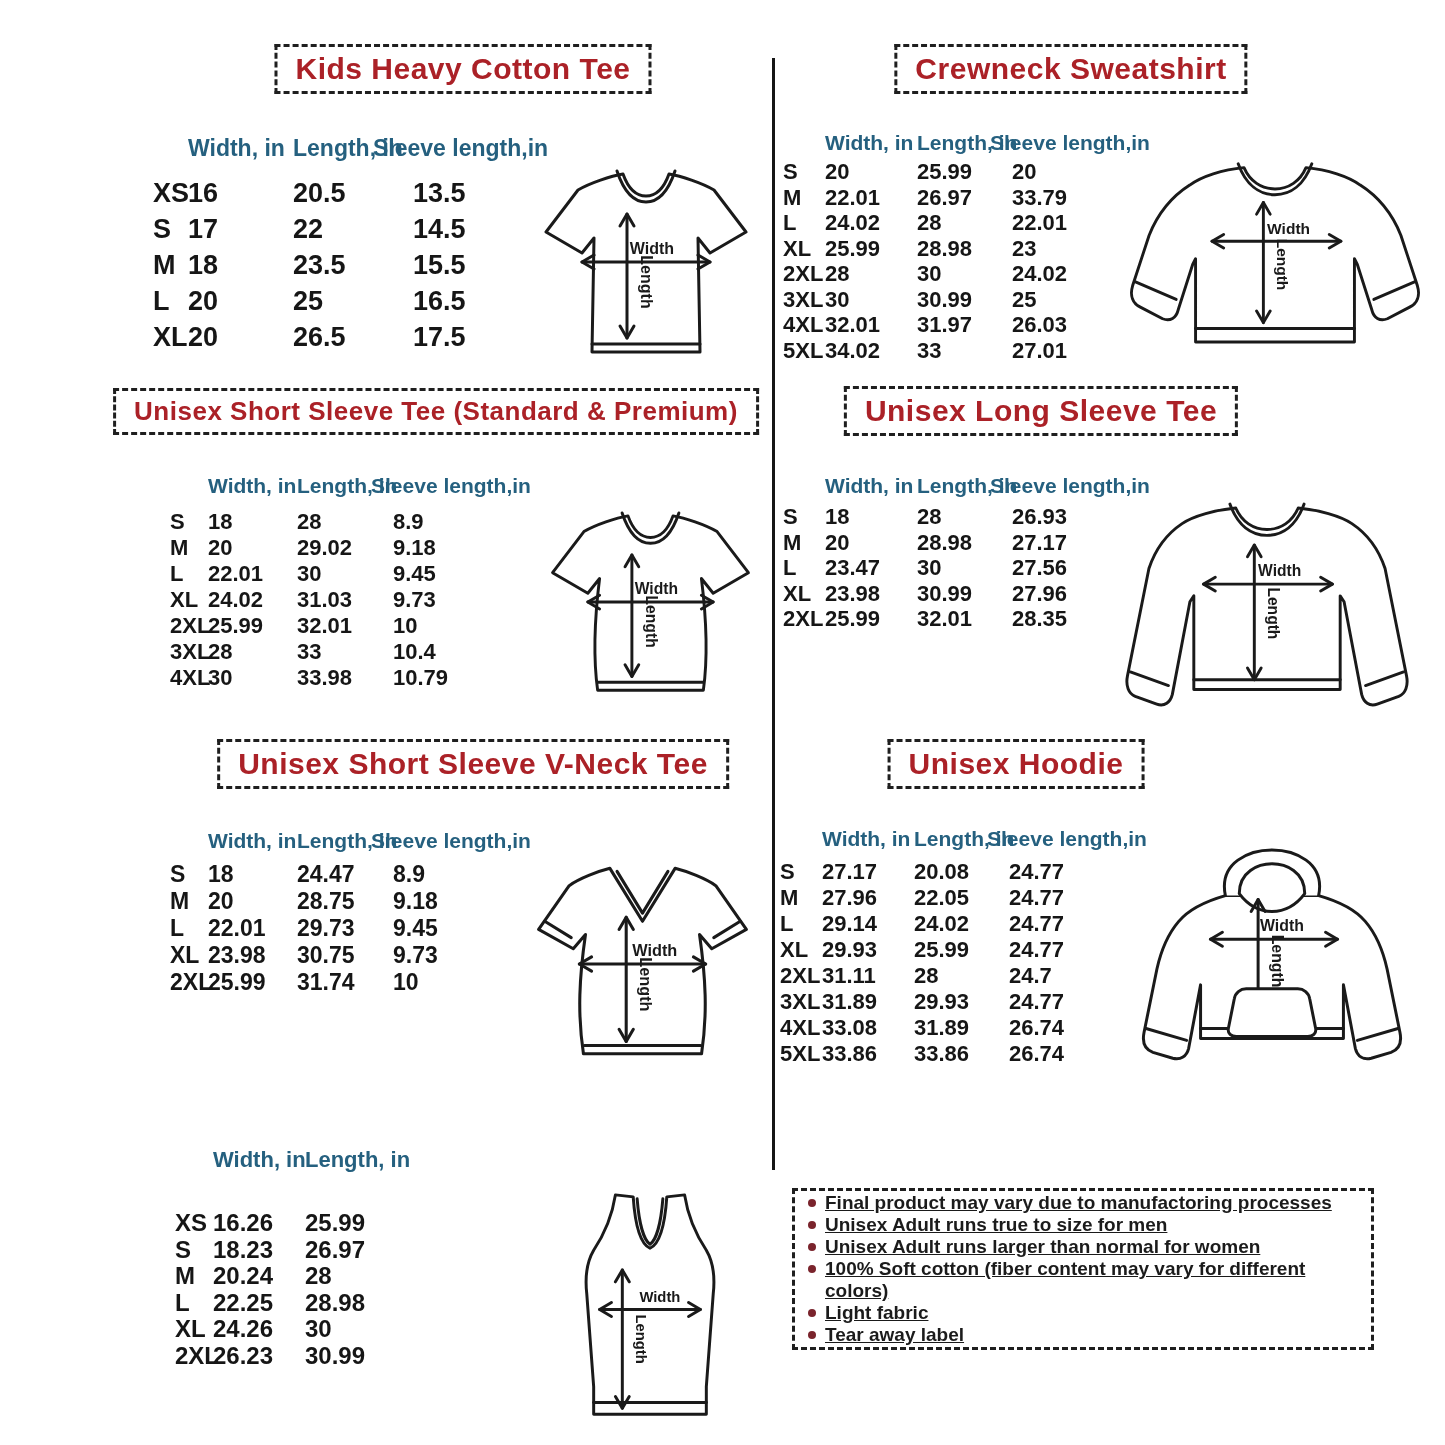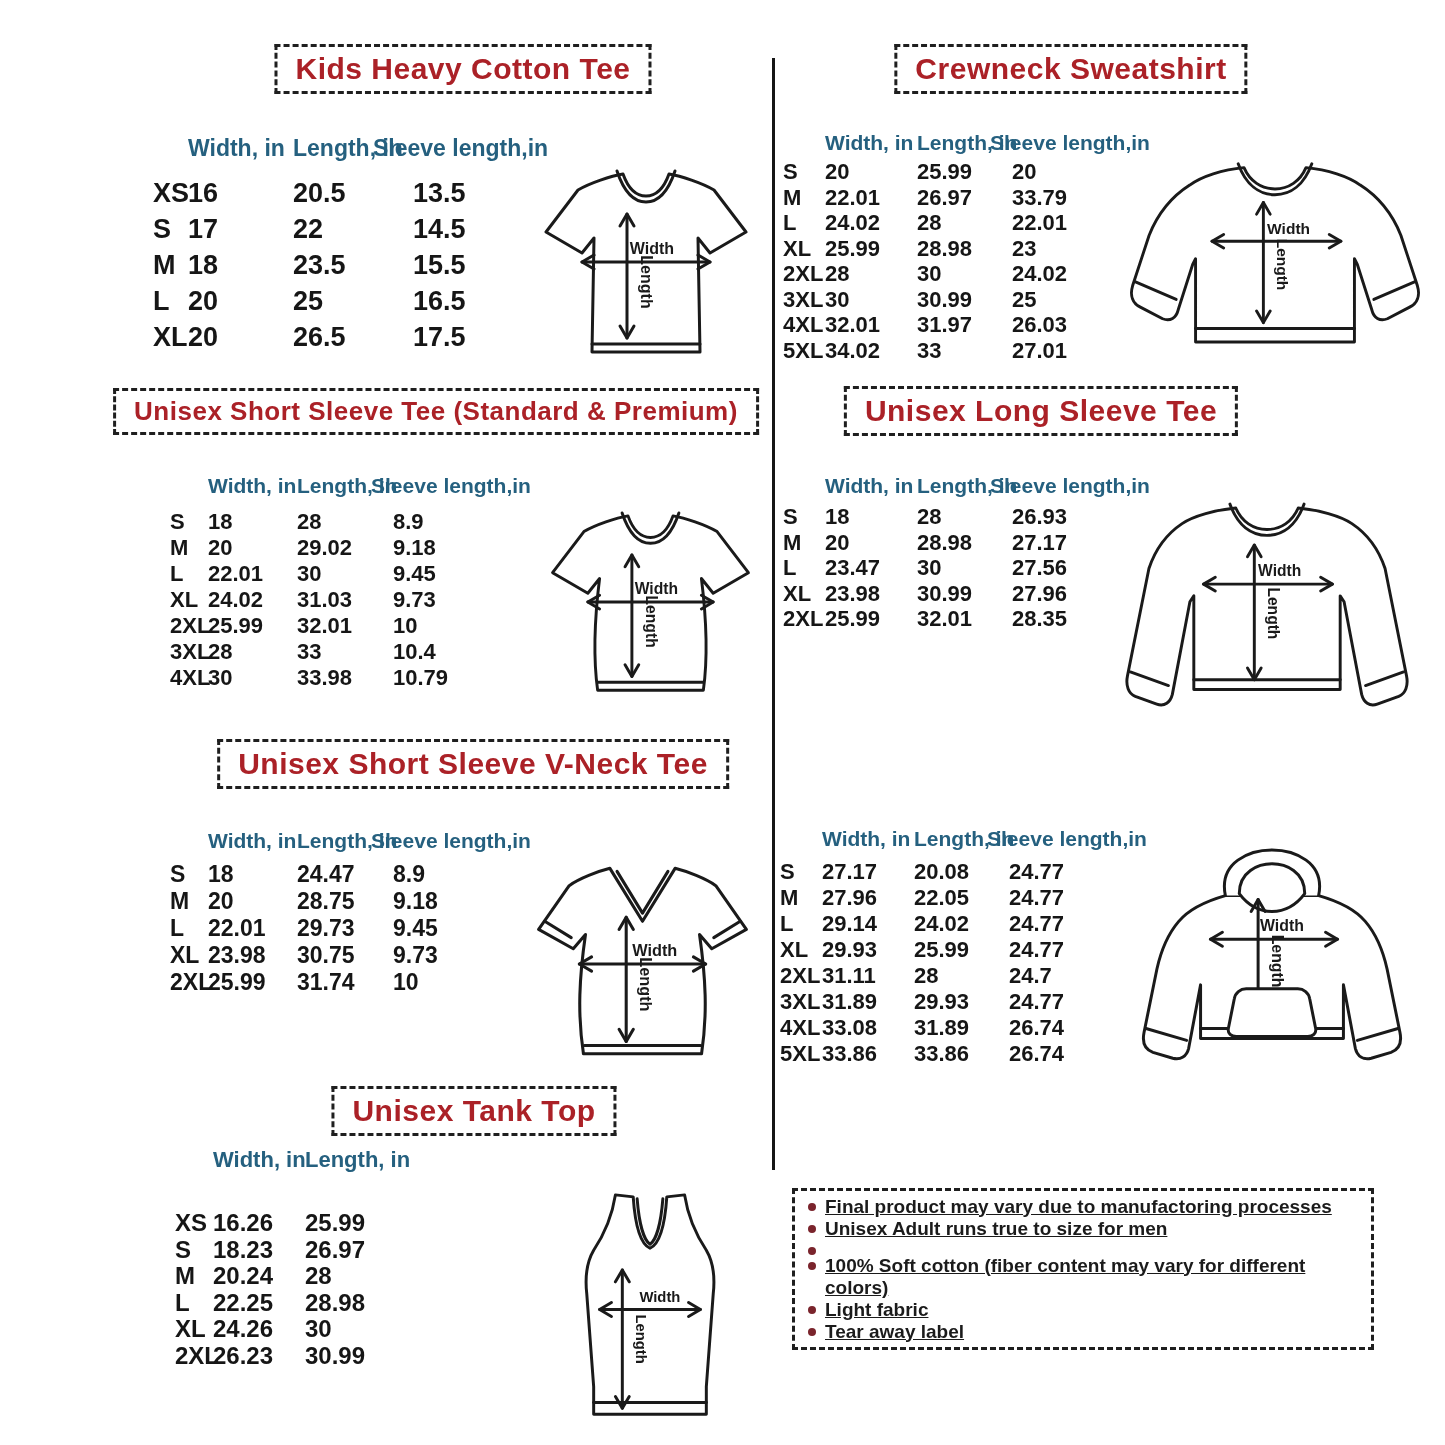--- a/index.html
+++ b/index.html
@@ -88,21 +88,21 @@
 
 <div id="canvas">
 
   <div class="divider"></div>
 
   <div class="title-box" style="left:435px;top:44px;"><span>Kids Heavy Cotton Tee</span></div>
   <div class="title-box" style="left:408px;top:388px;font-size:26px;"><span>Unisex Short Sleeve Tee (Standard &amp; Premium)</span></div>
   <div class="title-box" style="left:1043px;top:44px;"><span>Crewneck Sweatshirt</span></div>
   <div class="title-box" style="left:1013px;top:386px;"><span>Unisex Long Sleeve Tee</span></div>
   <div class="title-box" style="left:445px;top:739px;"><span>Unisex Short Sleeve V-Neck Tee</span></div>
-  <div class="title-box" style="left:446px;top:1086px;"><span>Unisex Tank Top</span></div>
+  <div class="title-box" style="left:988px;top:739px;"><span>Unisex Hoodie</span></div>
 
   <div class="tbl t-kids" style="left:125px;top:100px;">
     <div class="thead">
       <span class="hc"></span>
       <span class="hc">Width, in</span>
       <span class="hc">Length, in</span>
       <span class="hc sleeve-h">Sleeve length,in</span>
     </div>
     <div>
 
@@ -580,20 +580,21 @@
     <div class="note">
         <span class="dot"></span>
         <span>Final product may vary due to manufactoring processes</span>
       </div>
         <div class="note">
         <span class="dot"></span>
         <span>Unisex Adult runs true to size for men</span>
       </div>
         <div class="note">
         <span class="dot"></span>
+        <span>Unisex Adult runs larger than normal for women</span>
       </div>
         <div class="note">
         <span class="dot"></span>
         <span>100% Soft cotton (fiber content may vary for different colors)</span>
       </div>
         <div class="note">
         <span class="dot"></span>
         <span>Light fabric</span>
       </div>
         <div class="note">

